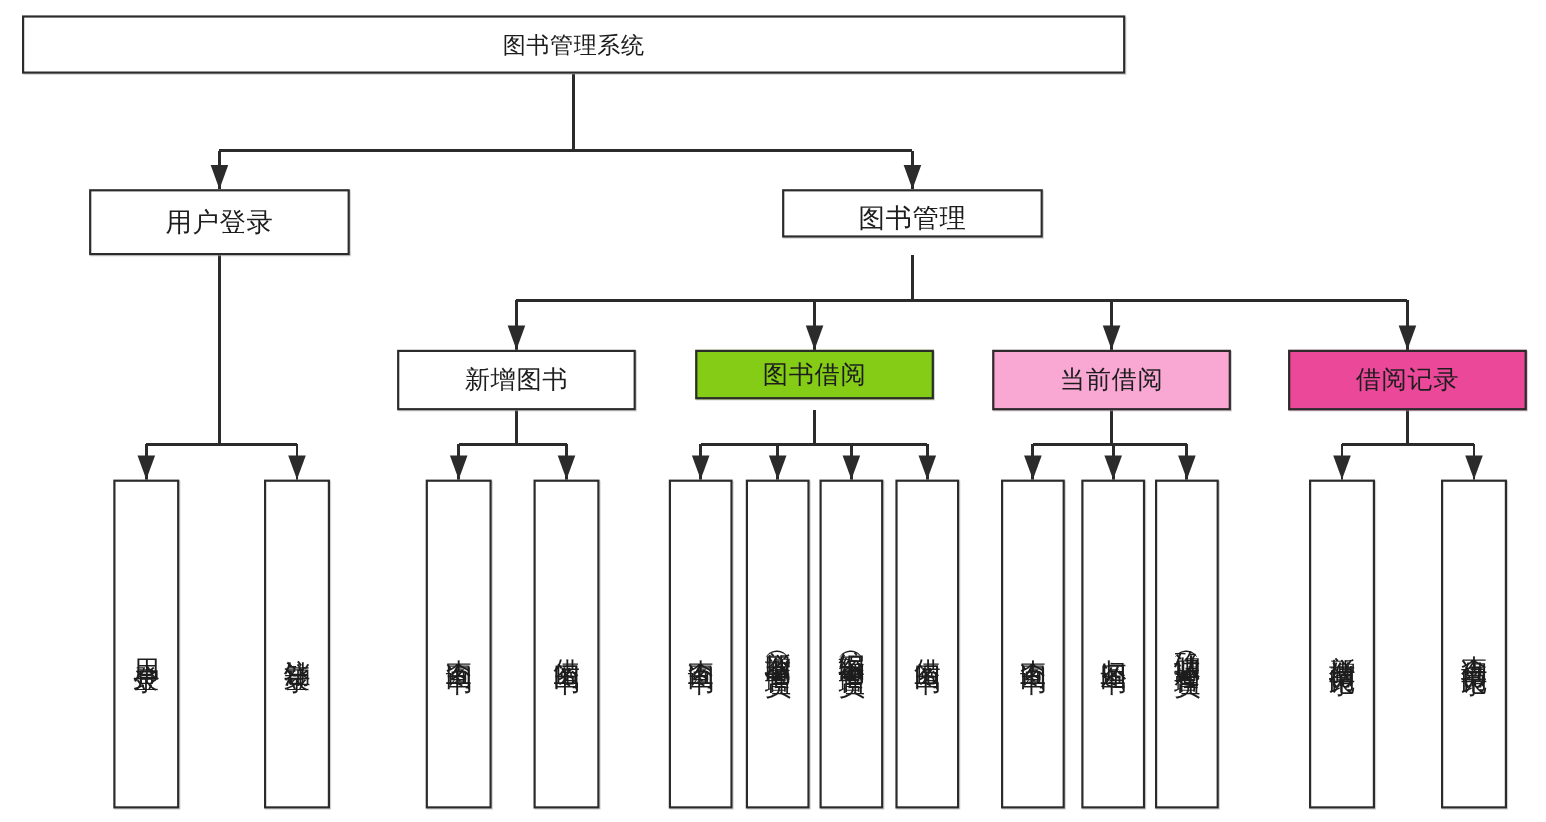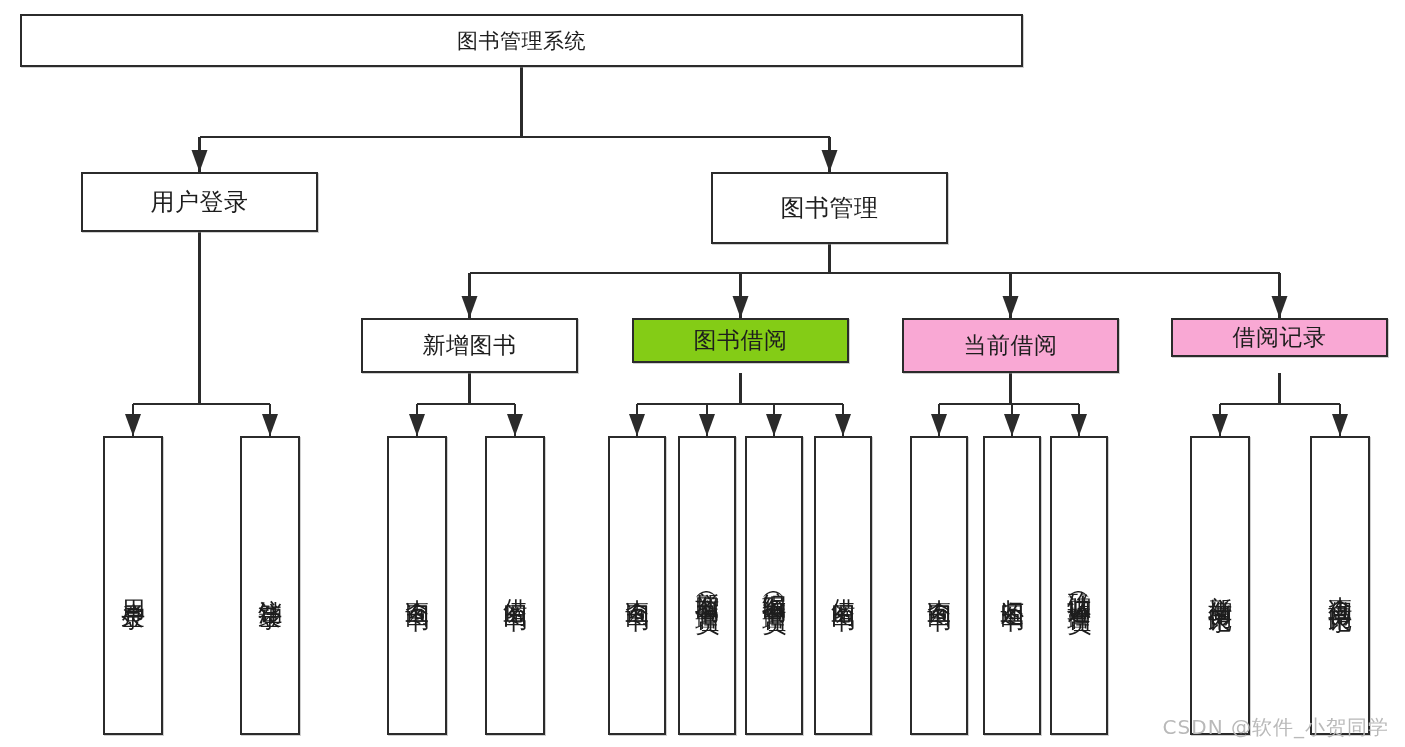--- a/index.html
+++ b/index.html
@@ -131,33 +131,33 @@
       <path d="M 1332 414 L 1348 414 L 1340 436 Z" fill="#2b2b2b"></path>
     </svg>
 
   <div id="node-layer">
       <div class="node node-root" style="left: 20px; top: 14px; width: 1003px; height: 53px; border-color: rgb(43, 43, 43); background: rgb(255, 255, 255);">
         <span class="label" style="color: rgb(29, 29, 29);">图书管理系统</span>
       </div>
       <div class="node node-l2" style="left: 81px; top: 172px; width: 237px; height: 60px; border-color: rgb(43, 43, 43); background: rgb(255, 255, 255);">
         <span class="label" style="color: rgb(29, 29, 29);">用户登录</span>
       </div>
-      <div class="node node-l2" style="left: 711px; top: 172px; width: 237px; height: 72px; border-color: rgb(43, 43, 43); background: rgb(255, 255, 255);">
+      <div class="node node-l2" style="left: 711px; top: 172px; width: 237px; height: 44px; border-color: rgb(43, 43, 43); background: rgb(255, 255, 255); align-items: flex-end;">
         <span class="label" style="color: rgb(29, 29, 29);">图书管理</span>
       </div>
       <div class="node node-l3" style="left: 361px; top: 318px; width: 217px; height: 55px; border-color: rgb(43, 43, 43); background: rgb(255, 255, 255);">
         <span class="label" style="color: rgb(29, 29, 29);">新增图书</span>
       </div>
       <div class="node node-l3" style="left: 632px; top: 318px; width: 217px; height: 45px; border-color: rgb(43, 43, 43); background: #84cc16;">
         <span class="label" style="color: rgb(29, 29, 29);">图书借阅</span>
       </div>
       <div class="node node-l3" style="left: 902px; top: 318px; width: 217px; height: 55px; border-color: rgb(43, 43, 43); background: #f9a8d4;">
         <span class="label" style="color: rgb(29, 29, 29);">当前借阅</span>
       </div>
-      <div class="node node-l3" style="left: 1171px; top: 318px; width: 217px; height: 39px; border-color: rgb(43, 43, 43); background: #f9a8d4;">
+      <div class="node node-l3" style="left: 1171px; top: 318px; width: 217px; height: 55px; border-color: rgb(43, 43, 43); background: #ec4899;">
         <span class="label" style="color: rgb(29, 29, 29);">借阅记录</span>
       </div>
       <div class="node node-leaf" style="left: 103px; top: 436px; width: 60px; height: 299px; border-color: rgb(43, 43, 43); background: rgb(255, 255, 255);">
         <span class="label" style="color: rgb(29, 29, 29);">用户登录</span>
       </div>
       <div class="node node-leaf" style="left: 240px; top: 436px; width: 60px; height: 299px; border-color: rgb(43, 43, 43); background: rgb(255, 255, 255);">
         <span class="label" style="color: rgb(29, 29, 29);">注销登录</span>
       </div>
       <div class="node node-leaf" style="left: 387px; top: 436px; width: 60px; height: 299px; border-color: rgb(43, 43, 43); background: rgb(255, 255, 255);">
         <span class="label" style="color: rgb(29, 29, 29);">查询图书</span>
@@ -187,15 +187,14 @@
         <span class="label" style="color: rgb(29, 29, 29);">确认归还（管理员）</span>
       </div>
       <div class="node node-leaf" style="left: 1190px; top: 436px; width: 60px; height: 299px; border-color: rgb(43, 43, 43); background: rgb(255, 255, 255);">
         <span class="label" style="color: rgb(29, 29, 29);">新增借阅记录</span>
       </div>
       <div class="node node-leaf" style="left: 1310px; top: 436px; width: 60px; height: 299px; border-color: rgb(43, 43, 43); background: rgb(255, 255, 255);">
         <span class="label" style="color: rgb(29, 29, 29);">查询借阅记录</span>
       </div>
     </div>
 
-  <div id="watermark">CSDN @软件_小贺同学</div>
 
 </div>
 
 </body></html>

